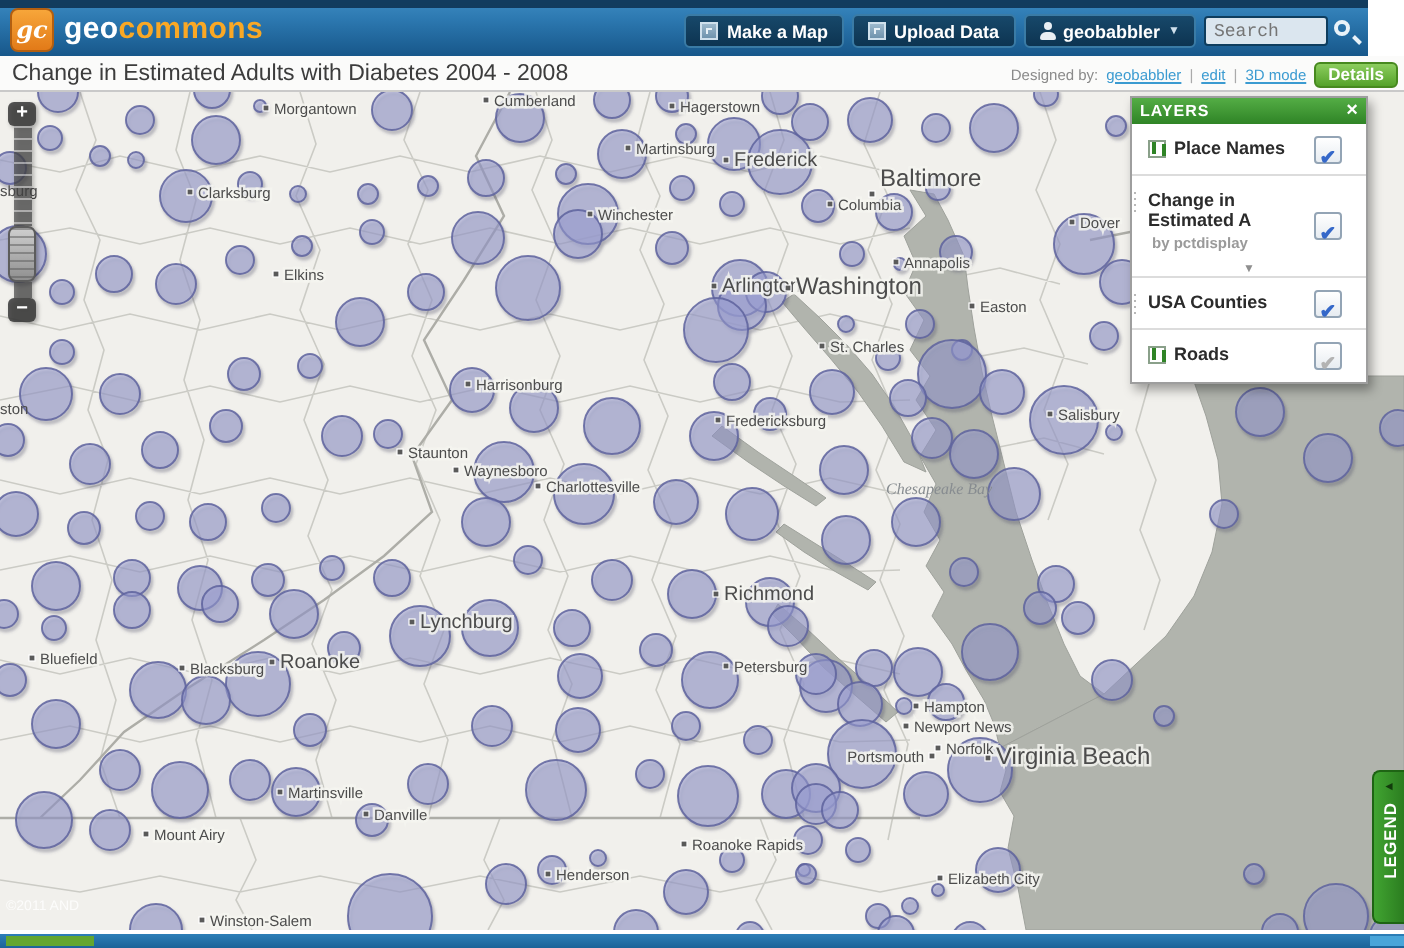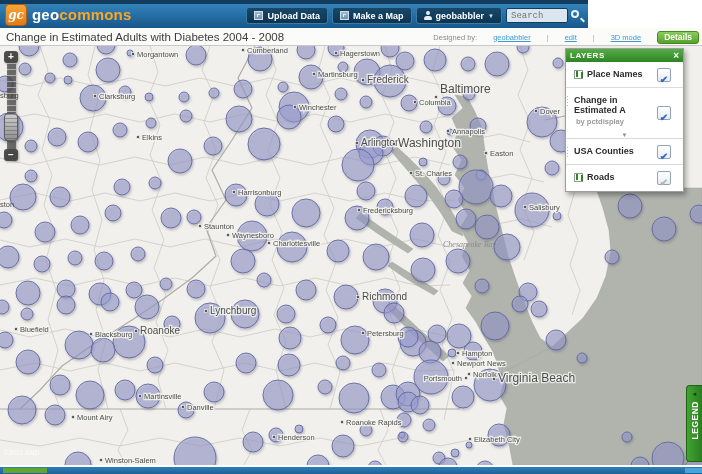--- a/index.html
+++ b/index.html
@@ -1,20 +1,20 @@
 <!DOCTYPE html>
 <html><head>
 <meta charset="utf-8">
 <style>
   * { margin:0; padding:0; box-sizing:border-box; }
   html,body { width:702px; height:474px; font-family:"Liberation Sans", sans-serif; }
   .stage { position:relative; width:702px; height:474px; overflow:hidden; background:#fff; }
 
   
-  .header { position:absolute; top:0; left:0; width:588px; height:28px;
+  .header { position:absolute; top:0; left:0; width:684px; height:28px;
     background:linear-gradient(#3b89c0 0%, #2c78b0 35%, #17578a 100%); }
   .header::before { content:""; position:absolute; top:0; left:0; right:0; height:4px; background:#0c2f4e; opacity:.85; }
   .logo { position:absolute; left:5px; top:3px; height:23px; display:flex; align-items:center; }
   .gc-badge { width:22px; height:22px; border-radius:4px;
     background:linear-gradient(#f7a63a,#e27a18); border:1px solid #b35f10;
     color:#fff; font-family:"DejaVu Serif", serif; font-style:italic; font-weight:bold;
     font-size:12px; text-align:center; line-height:20px; }
   .logo-text { margin-left:5px; font-size:15px; font-weight:bold; letter-spacing:.2px; }
   .logo-geo { color:#ffffff; }
   .logo-commons { color:#f9a825; }
@@ -34,21 +34,21 @@
   .search-input { width:62px; height:15px; border:1px solid #0e3d5e; border-radius:2px;
     background:#dbe6ef; font-size:9px; color:#5d7283; padding:0 4px;font-family:Liberation Mono, monospace; }
   .search-btn { width:16px; height:16px; background:transparent; border:none; position:relative; cursor:pointer; }
   .mag { position:absolute; left:3px; top:2px; width:8px; height:8px; border:2px solid #e9f2f8; border-radius:50%; }
   .mag::after { content:""; position:absolute; left:7px; top:7px; width:5px; height:2px; background:#e9f2f8; transform:rotate(45deg); }
 
   
   .titlebar { position:absolute; top:28px; left:0; width:702px; height:18px; background:#fbfbfa;
     border-bottom:1px solid #c9c9c9; display:flex; align-items:center; }
   .map-title { margin-left:6px; font-size:11.5px; color:#3c3c3c; }
-  .tb-right { position:absolute; right:3px; top:0; height:18px; display:flex; align-items:center; gap:16px; font-size:7.5px; }
+  .tb-right { position:absolute; right:3px; top:0; height:18px; display:flex; align-items:center; gap:4px; font-size:7.5px; }
   .designed { color:#8a8a8a; }
   .tb-link { color:#3b9bd1; text-decoration:underline; cursor:pointer; }
   .tb-sep { color:#aaa; }
   .details-btn { height:13px; padding:0 6px; background:linear-gradient(#8ccd5e,#55a22a);
     border:1px solid #47891f; border-radius:3px; color:#fff; font-size:8.5px; font-weight:bold;
     display:flex; align-items:center; cursor:pointer; }
 
   
   .map { position:absolute; top:46px; left:0; width:702px; height:312px; background:#8b5cf6; }
   .map svg { display:block; }
@@ -109,25 +109,25 @@
 <div class="stage">
 
   <div class="header">
     <div class="logo">
       <div class="gc-badge">gc</div>
       <div class="logo-text"><span class="logo-geo">geo</span><span class="logo-commons">commons</span></div>
     </div>
     <div class="hdr-right">
       <div class="hdr-btn">
         <span class="mini-ic"></span>
-        <span>Upload Data</span>
+        <span>Make a Map</span>
       </div>
       <div class="hdr-btn">
         <span class="mini-ic"></span>
-        <span>Make a Map</span>
+        <span>Upload Data</span>
       </div>
       <div class="hdr-btn">
         <span class="person-ic"></span>
         <span>geobabbler</span>
         <span class="caret">▼</span>
       </div>
       <div class="search-wrap">
         <input class="search-input" type="text" placeholder="Search" style="">
         <button class="search-btn">
             <span class="mag"></span>

